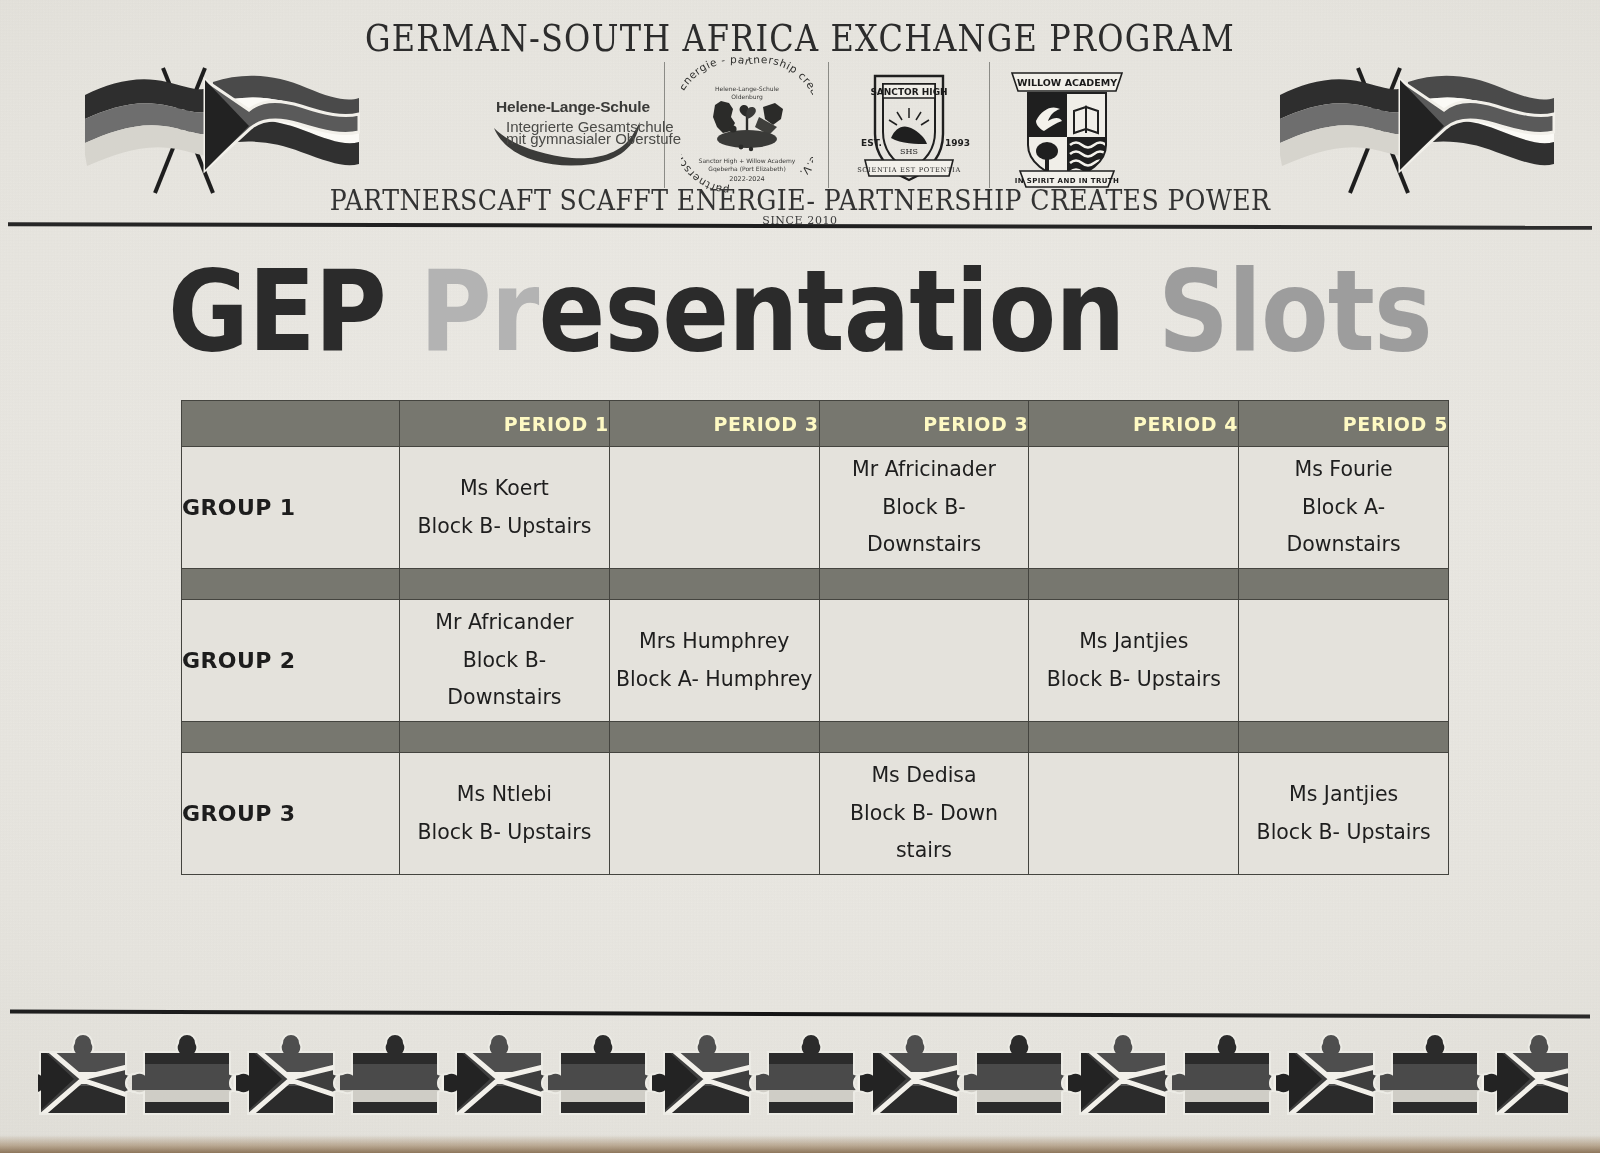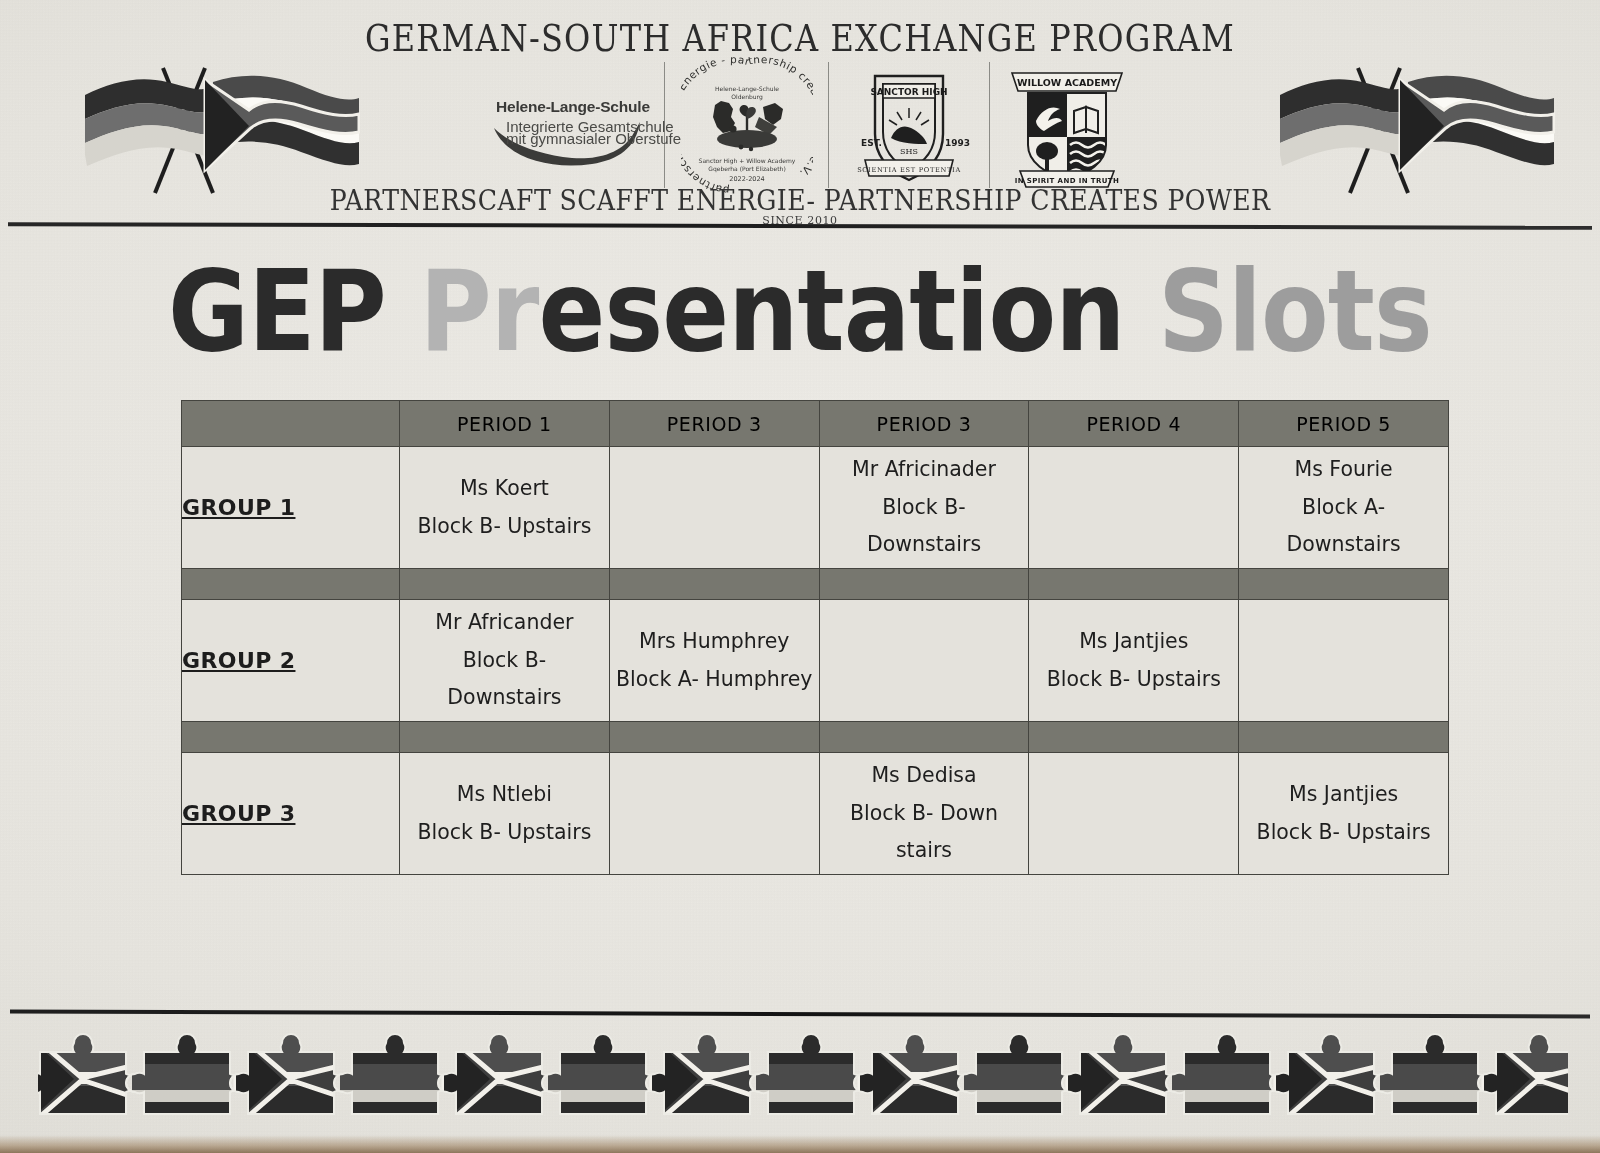--- a/index.html
+++ b/index.html
@@ -191,41 +191,40 @@
     border: 1px solid #44443f;
     padding: 0;
     vertical-align: middle;
   }
   .col-group { width: 218px; }
   .col-p     { width: 209.8px; }
 
   thead tr { height: 46px; }
   thead th {
     background: #77776f;
-    color: #000000;
+    color: #fef9c3;
     font-family: "DejaVu Sans", sans-serif;
-    font-weight: normal;
+    font-weight: bold;
     font-size: 19px;
     letter-spacing: 0.6px;
-    text-align: center;
+    text-align: right;
     padding-left: 16px;
   }
   thead th.blank { background: #77776f; }
 
   tbody td {
     background: #e4e2dc;
   }
   td.group-label {
     font-weight: bold;
     font-size: 22px;
     color: #1d1d1d;
     text-align: left;
     padding-left: 18px;
     letter-spacing: 0.4px;
-    text-decoration: underline;
   }
   td.slot {
     text-align: center;
     font-size: 20.5px;
     color: #1e1e1e;
     line-height: 1.85;
     padding: 6px 10px;
   }
   td.slot .ln { display: block; }
   tr.grouprow { height: 122px; }

